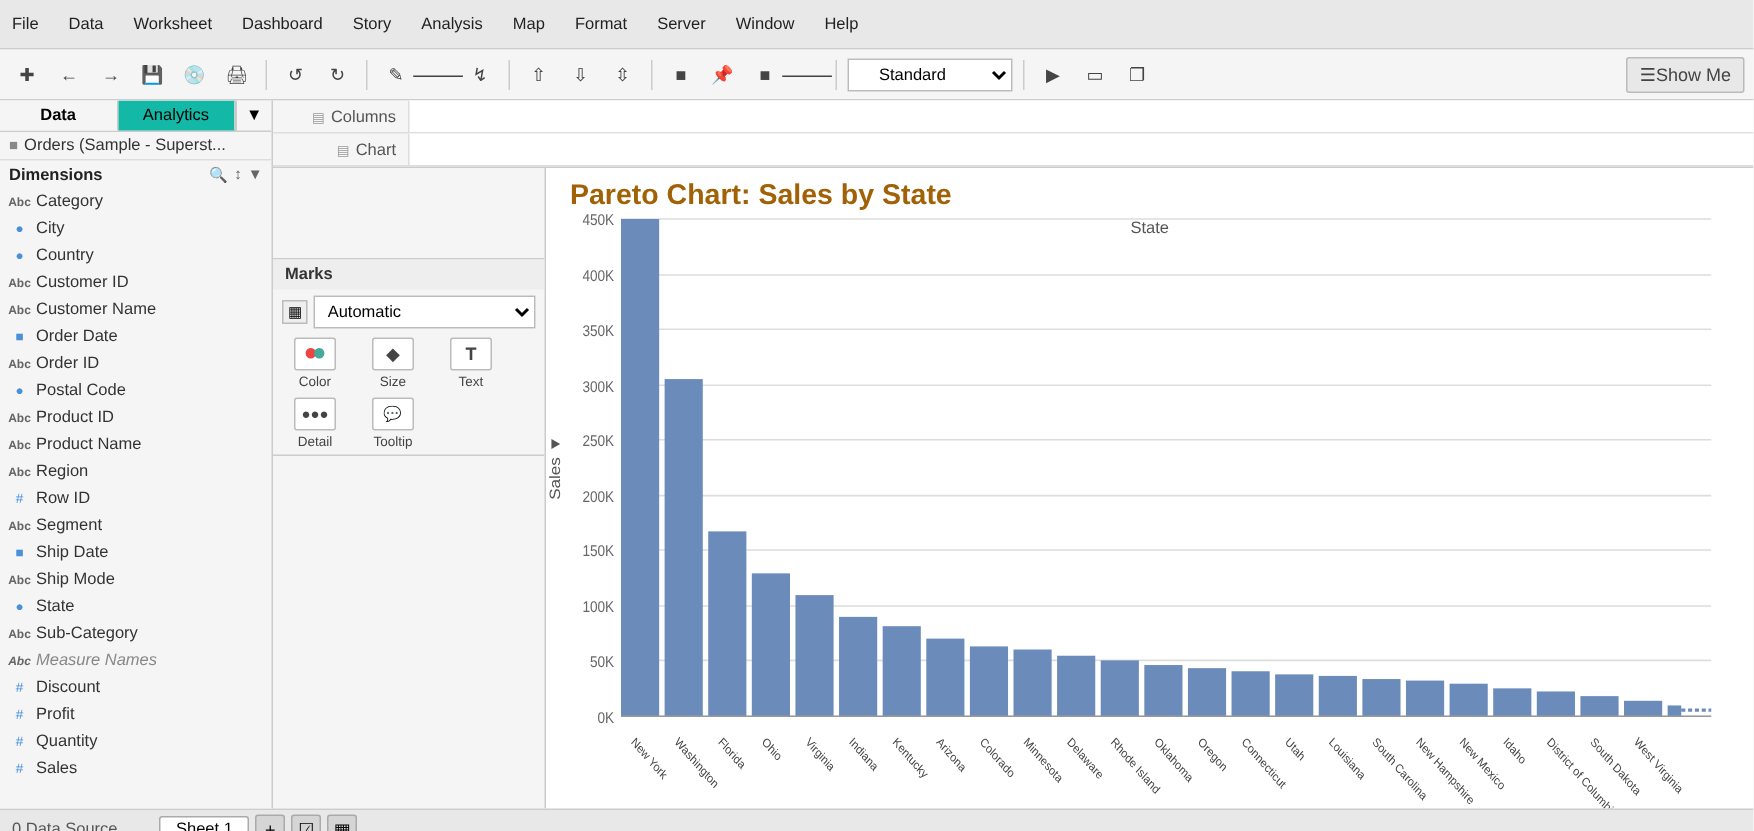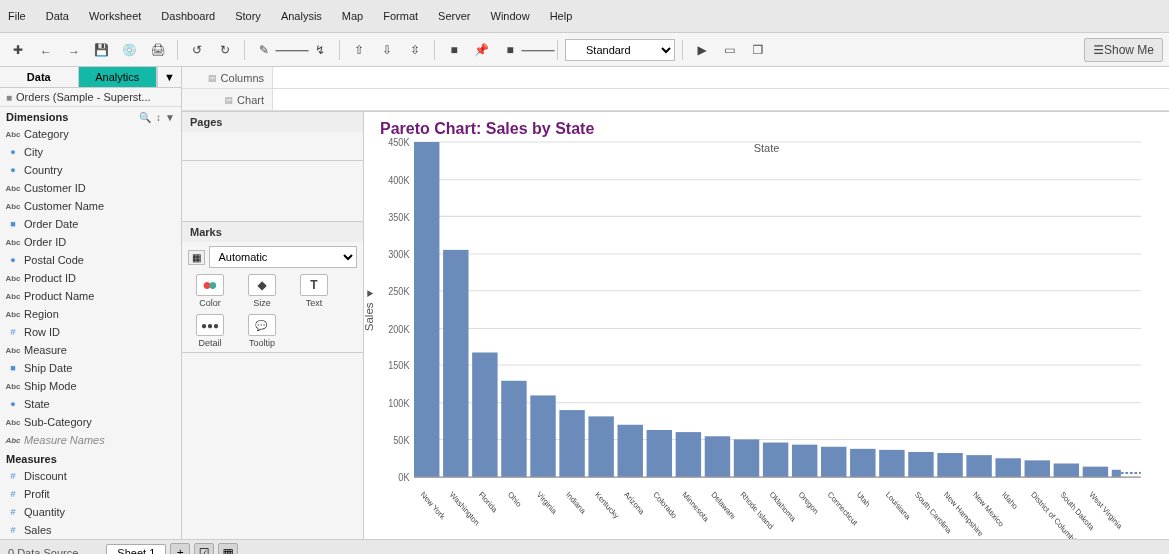--- a/index.html
+++ b/index.html
@@ -56,21 +56,21 @@
 
     .marks-dropdown { display: flex; align-items: center; gap: 4px; margin-bottom: 6px; }
     .marks-select { font-size: 11px; border: 1px solid #bbb; background: white; padding: 1px 4px; height: 22px; flex: 1; }
     .marks-icons { display: flex; gap: 8px; margin-top: 4px; }
     .mark-btn { display: flex; flex-direction: column; align-items: center; font-size: 9px; color: #444; cursor: pointer; width: 44px; }
     .mark-btn-icon { width: 28px; height: 22px; border: 1px solid #bbb; border-radius: 2px; background: white; display: flex; align-items: center; justify-content: center; margin-bottom: 2px; }
     .marks-icons2 { display: flex; gap: 8px; margin-top: 6px; }
 
     
     .canvas { flex: 1; background: white; position: relative; overflow: hidden; display: flex; flex-direction: column; }
-    .chart-title { font-size: 16px; font-weight: bold; color: #701a75; padding: 8px 16px 4px; }
+    .chart-title { font-size: 19px; font-weight: bold; color: #a16207; padding: 8px 16px 4px; }
     .chart-area { flex: 1; position: relative; padding: 0 10px 20px 50px; }
     .axis-label-x-top { position: absolute; top: -18px; right: 0; left: 0; text-align: center; font-size: 11px; color: #555; }
 
     .bar-chart-svg { width: 100%; height: 100%; }
 
     
     .status-bar { display: flex; align-items: center; background: #e8e8e8; border-top: 1px solid #ccc; height: 26px; padding: 0 8px; gap: 8px; font-size: 11px; }
     .status-tab { background: #d5d5d5; border: 1px solid #aaa; border-radius: 2px 2px 0 0; padding: 2px 10px; cursor: pointer; font-size: 11px; }
     .status-tab.active { background: white; border-bottom-color: white; }
     .add-sheet-btn { width: 20px; height: 20px; border: 1px solid #aaa; background: #d5d5d5; border-radius: 2px; display: flex; align-items: center; justify-content: center; cursor: pointer; font-size: 12px; }
@@ -199,21 +199,21 @@
       <div class="dim-item">
         <span class="type-icon type-abc">Abc</span>
         <span>Region</span>
       </div>
       <div class="dim-item">
         <span class="type-icon" style="color:#4a90d9; font-size:9px;">#</span>
         <span>Row ID</span>
       </div>
       <div class="dim-item">
         <span class="type-icon type-abc">Abc</span>
-        <span>Measure</span>
+        <span>Segment</span>
       </div>
       <div class="dim-item">
         <span class="type-icon" style="color:#4a90d9; font-size:9px;">■</span>
         <span>Ship Date</span>
       </div>
       <div class="dim-item">
         <span class="type-icon type-abc">Abc</span>
         <span>Ship Mode</span>
       </div>
       <div class="dim-item">
@@ -223,23 +223,20 @@
       <div class="dim-item">
         <span class="type-icon type-abc">Abc</span>
         <span>Sub-Category</span>
       </div>
       <div class="dim-item italic-item">
         <span class="type-icon type-abc">Abc</span>
         <span style="font-style:italic;">Measure Names</span>
       </div>
     </div>
 
-    <div class="section-header">
-      <span>Measures</span>
-    </div>
     <div class="dim-list">
       <div class="dim-item">
         <span class="type-icon" style="color:#4a90d9; font-size:9px;">#</span>
         <span>Discount</span>
       </div>
       <div class="dim-item">
         <span class="type-icon" style="color:#4a90d9; font-size:9px;">#</span>
         <span>Profit</span>
       </div>
       <div class="dim-item">
@@ -269,24 +266,20 @@
           <span style="font-size:9px; color:#999;">▤</span>
           <span>Chart</span>
         </div>
         <div class="shelf-content"></div>
       </div>
     </div>
 
     <div class="mid-layout">
 
       <div class="left-cards">
-        <div class="card">
-          <div class="card-header">Pages</div>
-          <div class="card-body" style="min-height:28px;"></div>
-        </div>
         <div class="card">
           <div class="card-body filters-body"></div>
         </div>
         <div class="card">
           <div class="card-header">Marks</div>
           <div class="marks-body">
             <div class="marks-dropdown">
               <span style="font-size:10px; border:1px solid #bbb; background:#eee; padding:1px 3px;">▦</span>
               <select class="marks-select">
                 <option>Automatic</option>

